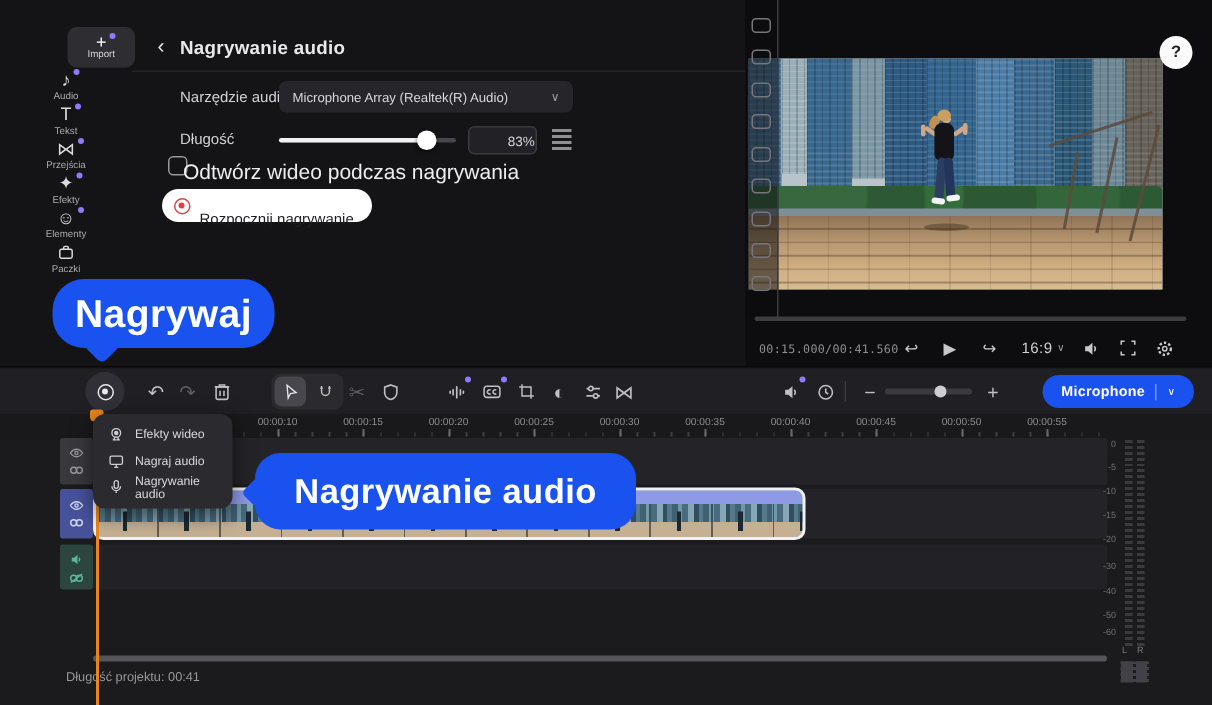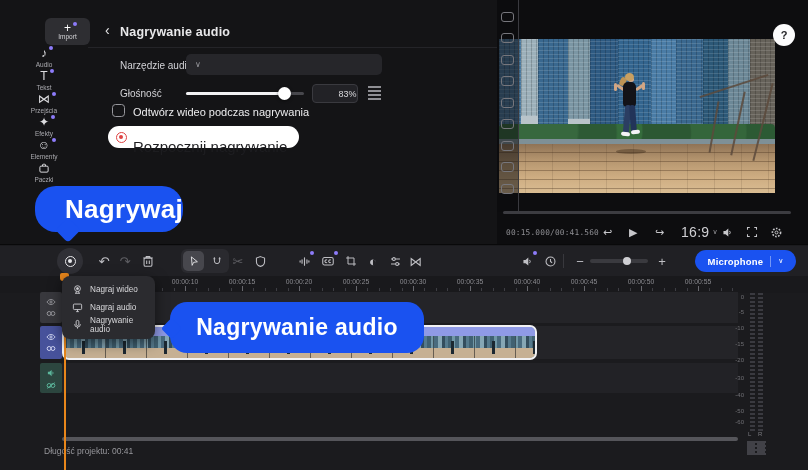--- a/index.html
+++ b/index.html
@@ -28,23 +28,23 @@
   .fld-label { position:absolute; font-size:10px; color:#d2d2d6; }
   .device-select { position:absolute; left:186px; top:54px; width:196px; height:21px; background:#26262a; border-radius:5px; display:flex; align-items:center; padding:0 9px; cursor:pointer; }
   .device-select .val { font-size:8.8px; color:#d8d8db; flex:1; white-space:nowrap; }
   .device-select .chev { font-size:8px; color:#9a9a9f; }
   .vol-track { position:absolute; left:186px; top:92px; width:118px; height:3px; border-radius:2px; background:#47474c; cursor:pointer; }
   .vol-fill { height:3px; border-radius:2px; background:#f2f2f4; width:83%; }
   .vol-thumb { position:absolute; top:-5px; width:13px; height:13px; border-radius:50%; background:#fff; box-shadow:0 1px 3px rgba(0,0,0,.5); }
   .vol-box { position:absolute; left:312px; top:84px; width:46px; height:19px; background:#222226; border:1px solid #3a3a3f; border-radius:4px; display:flex; align-items:center; justify-content:center; font-size:9px; color:#d8d8db; cursor:text;padding-left:25px; }
   .vol-meter { position:absolute; left:368px; top:86px; width:13px; height:14px; background:repeating-linear-gradient(180deg,#8f8f94 0 2px,transparent 2px 4px); cursor:pointer; }
   .chk { position:absolute; left:112px; top:104px; width:13px; height:13px; border:1.5px solid #97979c; border-radius:3.5px; cursor:pointer; }
-  .chk-label { position:absolute; left:133px; top:106px; font-size:11px; color:#ececee; }
+  .chk-label { position:absolute; left:122px; top:106px; font-size:14px; color:#ececee; }
   .start-btn { position:absolute; left:108px; top:126px; height:22px; padding:0 12px 0 8px; background:#ffffff; border-radius:12px; display:flex; align-items:center; gap:6px; cursor:pointer; }
-  .start-btn .txt { font-size:15px; color:#1d1d20; font-weight:500;margin-top:18px; }
+  .start-btn .txt { font-size:10px; color:#1d1d20; font-weight:500;margin-top:18px; }
   .rec-ring { position:relative; width:11px; height:11px; border:1.5px solid var(--record-red,#de4343); border-radius:50%; }
   .rec-ring::after { content:""; position:absolute; left:2px; top:2px; width:4px; height:4px; border-radius:50%; background:var(--record-red,#de4343); }
 
   
   .preview { position:absolute; left:497px; top:0; width:311px; height:244px; background:#0d0d0f; }
   .video { position:absolute; left:2px; top:39px; width:276px; height:154px; overflow:hidden; background:linear-gradient(180deg,#c3cbd2 0%,#ccd3d8 30%,#b9c4ca 45%); cursor:pointer; }
   .skyline { position:absolute; inset:0; }
   .skyline div { position:absolute; top:0; background-image:repeating-linear-gradient(0deg,rgba(255,255,255,.13) 0 1px,transparent 1px 4px),repeating-linear-gradient(90deg,rgba(0,0,0,.18) 0 1px,transparent 1px 5px); }
   .b1{left:0;width:8%;height:62%;background-color:#49799f;}
   .b2{left:8%;width:6%;height:50%;background-color:#9cb0ba;}
@@ -81,21 +81,21 @@
   .shoeL { left:9px; top:59px; width:9px; height:4px; background:#f4f4f6; border-radius:2px; transform:rotate(8deg); }
   .shoeR { left:19px; top:57px; width:9px; height:4px; background:#f4f4f6; border-radius:2px; transform:rotate(-6deg); }
   .shadow { left:4px; top:76px; width:30px; height:5px; background:rgba(40,25,12,.35); border-radius:50%; }
   .filmstrip { position:absolute; left:0; top:0; width:22px; height:212px; background:rgba(13,13,15,.55); border-right:1px solid #3a3a3f; }
   .hole { width:13px; height:10px; border:1.5px solid #76767c; border-radius:3px; margin:11.5px auto 0; }
   .help-btn { position:absolute; left:276px; top:24px; width:22px; height:22px; background:#fbfbfc; border-radius:50%; display:flex; align-items:center; justify-content:center; font-size:11px; font-weight:bold; color:#222226; cursor:pointer; }
   .prog { position:absolute; left:6px; top:211px; width:288px; height:3px; border-radius:2px; background:#3c3c41; cursor:pointer; }
   .pctrl { position:absolute; top:222px; height:20px; display:flex; align-items:center; color:#c7c7cb; cursor:pointer; }
   .ptime { left:9px; font-family:"DejaVu Sans Mono",monospace; font-size:7.8px; color:#8e8e93; letter-spacing:.2px; cursor:default; }
   .pico { font-size:11px; }
-  .aspect { font-size:14px; color:#cfcfd3; letter-spacing:.3px; }
+  .aspect { font-size:10px; color:#cfcfd3; letter-spacing:.3px; }
   .chev-s { font-size:7px; color:#9a9a9f; margin-left:3px; }
 
   
   .timeline { position:absolute; left:0; top:244px; width:808px; height:226px; background:#1b1b1e; border-top:1px solid #09090a; }
   .toolbar { position:absolute; left:0; top:1px; width:808px; height:30px; background:#202024; }
   .tbtn { position:absolute; top:3px; width:24px; height:24px; display:flex; align-items:center; justify-content:center; color:#bfbfc4; cursor:pointer; }
   .tbtn.dim { color:#5e5e63; }
   .tbtn .uni { font-size:13px; line-height:13px; }
   .rec-btn { position:absolute; left:57px; top:2px; width:26px; height:26px; border-radius:50%; background:#303036; display:flex; align-items:center; justify-content:center; cursor:pointer; }
   .rec-btn .rec-ring{ border-color:#e9e9ec; } .rec-btn .rec-ring::after{ background:#e9e9ec; }
@@ -144,21 +144,21 @@
   .mchan { position:absolute; top:186px; font-size:6px; color:#7a7a7f; }
   .mgrid { position:absolute; left:747px; top:196px; width:19px; height:14px; background:repeating-linear-gradient(180deg,#414147 0 2px,transparent 2px 4px),repeating-linear-gradient(90deg,#414147 0 8px,transparent 8px 10px); }
 
   
   .menu { position:absolute; left:62px; top:31px; width:93px; height:63px; background:#2b2b2f; border-radius:8px; box-shadow:0 4px 14px rgba(0,0,0,.5); z-index:30; padding:5px 0; }
   .menu-item { display:flex; align-items:center; gap:7px; height:17.5px; padding:0 10px; color:#d8d8db; font-size:8.2px; cursor:pointer; }
   .menu-item svg { flex:none; }
 
   
   .callout { position:absolute; background:var(--accent-blue,#1a52f0); color:#fff; font-weight:bold; display:flex; align-items:center; justify-content:center; z-index:40; }
-  .co1 { left:35px; top:186px; width:148px; height:46px; border-radius:21px; font-size:26px; letter-spacing:.3px;justify-content:flex-end; }
+  .co1 { left:35px; top:186px; width:148px; height:46px; border-radius:21px; font-size:26px; letter-spacing:.3px; }
   .co1 .tail { position:absolute; left:24px; bottom:-7px; width:18px; height:18px; background:inherit; border-radius:4px; transform:rotate(45deg); z-index:-1; }
   .co2 { left:170px; top:57px; width:254px; height:51px; border-radius:17px; font-size:23px; letter-spacing:.3px; }
   .co2 .tail { position:absolute; left:-6px; top:19px; width:15px; height:15px; background:inherit; border-radius:3px; transform:rotate(45deg); }
 
   svg { display:block; }
 </style>
 </head>
 <body>
 
 <div class="app">
@@ -200,24 +200,25 @@
         <span class="lbl">Paczki</span>
       </div>
     </div>
 
     <span class="back">‹</span>
     <div class="panel-title">Nagrywanie audio</div>
     <div class="panel-divider"></div>
 
     <div class="fld-label" style="left:120px; top:60px">Narzędzie audio</div>
     <div class="device-select">
+      <span class="val">Microphone Array (Realtek(R) Audio)</span>
       <span class="chev">∨</span>
     </div>
 
-    <div class="fld-label" style="left:120px; top:88px">Głośność</div>
+    <div class="fld-label" style="left:120px; top:88px">Długość</div>
     <div class="vol-track">
       <div class="vol-fill" style="width: 83%;"></div>
       <div class="vol-thumb" style="left: calc(83% - 6px);"></div>
     </div>
     <div class="vol-box">83%</div>
     <div class="vol-meter"></div>
 
     <div class="chk"></div>
     <div class="chk-label">Odtwórz wideo podczas nagrywania</div>
 
@@ -500,21 +501,21 @@
     <div class="hscroll"></div>
     <div class="proj-len">Długość projektu: 00:41</div>
 
     <div class="menu">
       <div class="menu-item">
         <svg width="11" height="11" viewBox="0 0 16 16" fill="none" stroke="#cfcfd3" stroke-width="1.3">
             <circle cx="8" cy="6.7" r="4.2"></circle>
             <circle cx="8" cy="6.7" r="1.5" fill="#cfcfd3"></circle>
             <path d="M4.5 13.5h7M6.6 10.6l-1 2.9M9.4 10.6l1 2.9"></path>
           </svg>
-        <span>Nagraj wideo</span>
+        <span>Efekty wideo</span>
       </div>
       <div class="menu-item">
         <svg width="11" height="11" viewBox="0 0 16 16" fill="none" stroke="#cfcfd3" stroke-width="1.3">
             <rect x="2" y="3" width="12" height="8" rx="1.5"></rect>
             <path d="M6 14h4M8 11v3"></path>
           </svg>
         <span>Nagraj audio</span>
       </div>
       <div class="menu-item">
         <svg width="11" height="11" viewBox="0 0 16 16" fill="none" stroke="#cfcfd3" stroke-width="1.3">

